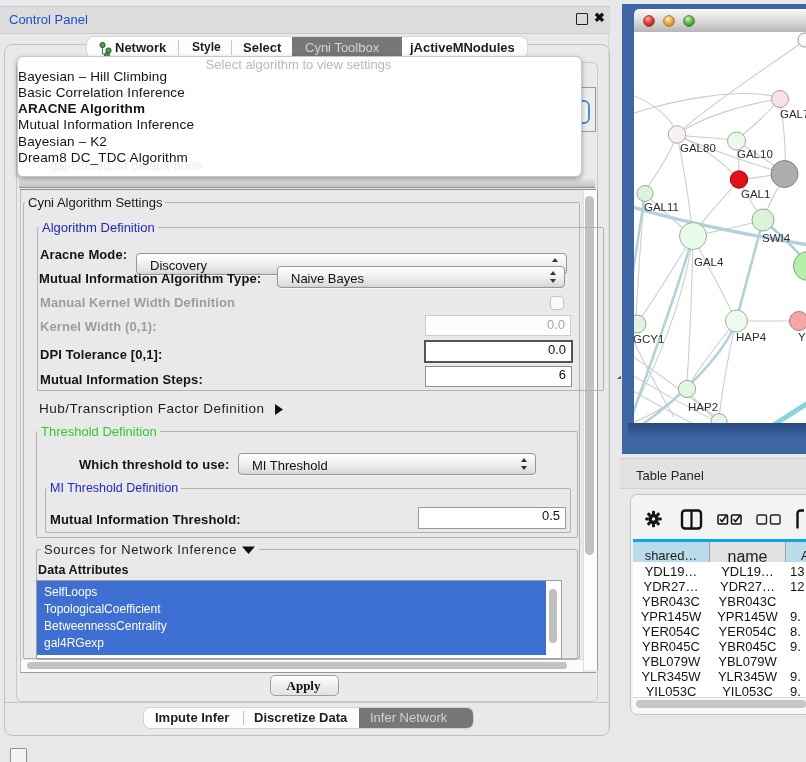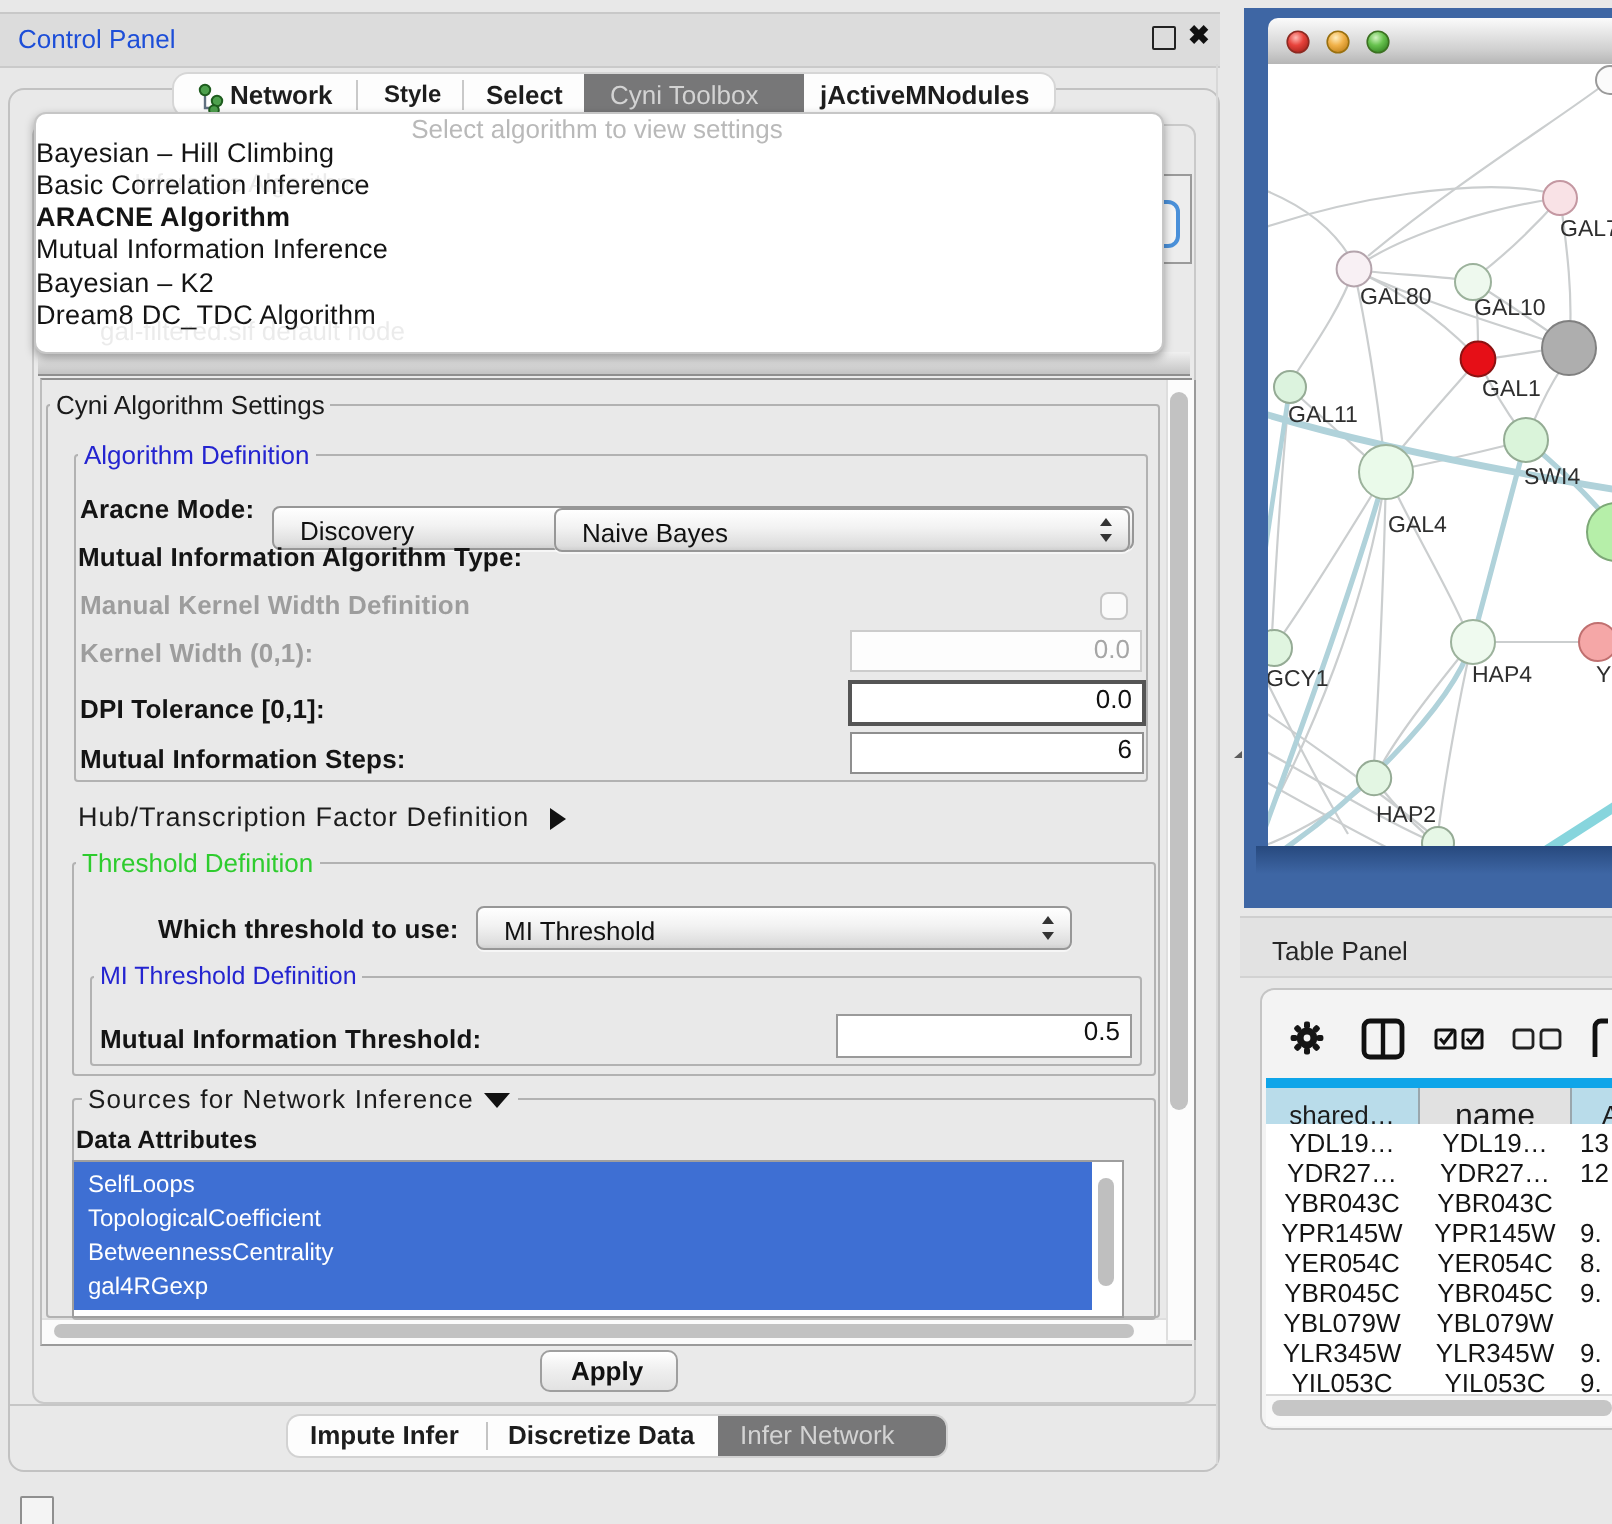--- a/index.html
+++ b/index.html
@@ -55,32 +55,32 @@
 <div class="abs" style="left:583px;top:190px;width:13px;height:480px;background:#fcfcfc;border-left:1px solid #dedede;border-right:1px solid #9a9a9a;"></div>
 <div class="abs" style="left:585px;top:196px;width:9px;height:359px;background:#c2c2c2;border-radius:4.5px;"></div>
 
 <div class="abs" style="left:21px;top:659px;width:562px;height:12px;background:#fbfbfb;border-top:1px solid #dedede;"></div>
 <div class="abs" style="left:27px;top:662px;width:540px;height:7px;background:#c2c2c2;border-radius:3.5px;"></div>
 
 <div class="tpanel" style="left:23px;top:202px;width:555px;height:455px;">
   <span class="cap" style="left:1px;color:#1a1a1a;">Cyni Algorithm Settings</span>
 </div>
 
-<div class="tpanel" style="left:37px;top:227px;width:535px;height:162px;">
+<div class="tpanel" style="left:37px;top:227px;width:535px;height:162px;padding-left:30px;">
   <span class="cap" style="left:1px;color:#2424d0;">Algorithm Definition</span>
 </div>
 <div class="abs lbl" style="left:40px;top:247px;">Aracne Mode:</div>
 <div class="combo" style="left:136px;top:241px;width:429px;margin-top:12px;">
   <span class="ct">Discovery</span>
   <svg class="carr" viewBox="0 0 8 14">
       <path d="M4 1 L7 5 L1 5 Z M4 13 L7 9 L1 9 Z" fill="#333"></path>
     </svg>
 </div>
 <div class="abs lbl" style="left:39px;top:271px;">Mutual Information Algorithm Type:</div>
-<div class="combo" style="left:277px;top:254px;width:286px;">
+<div class="combo" style="left:277px;top:266px;width:286px;">
   <span class="ct">Naive Bayes</span>
   <svg class="carr" viewBox="0 0 8 14">
       <path d="M4 1 L7 5 L1 5 Z M4 13 L7 9 L1 9 Z" fill="#333"></path>
     </svg>
 </div>
 <div class="abs lbl dis" style="left:40px;top:295px;">Manual Kernel Width Definition</div>
 <div class="abs" style="left:550px;top:296px;width:12px;height:12px;border:1px solid #c6c6c6;border-radius:4px;background:#fafafa;"></div>
 <div class="abs lbl dis" style="left:40px;top:319px;">Kernel Width (0,1):</div>
 <div class="tf" style="left:425px;top:315px;width:139px;height:18px;border-color:#cccccc;background:#fdfdfd;color:#a6a6a6;padding-top:1px;">0.0</div>
 <div class="abs lbl" style="left:40px;top:347px;">DPI Tolerance [0,1]:</div>
@@ -116,21 +116,21 @@
       </svg></span>
 </div>
 <div class="abs lbl" style="left:38px;top:563px;font-size:12.5px;">Data Attributes</div>
 
 <div class="abs" style="left:36px;top:580px;width:524px;height:77px;background:#fff;border:1px solid #9e9e9e;"></div>
 <div class="abs" style="left:37px;top:581px;width:509px;height:74px;background:#3e6fd3;"></div>
 <div class="abs" style="left:44px;top:584px;font-size:12px;color:#fff;line-height:17px;">SelfLoops<br>TopologicalCoefficient<br>BetweennessCentrality<br>gal4RGexp</div>
 <div class="abs" style="left:549px;top:589px;width:8px;height:54px;background:#bfbfbf;border-radius:4px;"></div>
 
 <div class="abs" style="left:270px;top:675px;width:67px;height:19px;border:1px solid #9f9f9f;border-radius:5px;background:linear-gradient(#ffffff,#eeeeee 50%,#e2e2e2);"></div>
-<div class="abs b" style="left:270px;top:678px;width:67px;text-align:center;font-size:13px;color:#111;">Apply</div>
+<div class="abs b" style="left:270px;top:678px;width:67px;text-align:center;font-size:13px;color:#111;font-family:Liberation Serif, serif;">Apply</div>
 
 <div class="abs" style="left:5px;top:702px;width:603px;height:1px;background:#c6c6c6;"></div>
 
 <div class="abs" style="left:144px;top:708px;width:329px;height:20px;background:#fdfdfd;border-radius:6px;box-shadow:0 0 0 1px #d2d2d2;overflow:hidden;">
   <div class="abs" style="left:215px;top:0;width:114px;height:20px;background:#777778;"></div>
   <div class="abs" style="left:99px;top:3px;width:1px;height:14px;background:#c4c4c4;"></div>
   <div class="abs b" style="left:11px;top:2px;font-size:13px;color:#1d1d1d;">Impute Infer</div>
   <div class="abs b" style="left:110px;top:2px;font-size:13px;color:#1d1d1d;">Discretize Data</div>
   <div class="abs" style="left:226px;top:2px;font-size:13px;color:#d3d3d3;">Infer Network</div>
 </div>
@@ -299,21 +299,21 @@
 
   <g stroke="#222" fill="none" stroke-width="1.4">
     <rect x="113" y="6" width="9.5" height="9" rx="1.5"></rect>
     <rect x="126.5" y="6" width="9.5" height="9" rx="1.5"></rect>
   </g>
 
   <path d="M153.5 19.5 v-15 a3 3 0 0 1 3 -3 h8 l6 6 v12" fill="none" stroke="#111" stroke-width="2.4"></path>
     <path d="M164 1 v6 h6" fill="none" stroke="#111" stroke-width="1.8"></path>
 </svg>
 
-<div class="abs" style="left:633px;top:539px;width:173px;height:23px;background:#e1e1e1;border-top:5px solid #0ea5e9;border-bottom:1px solid #9a9a9a;overflow:hidden;">
+<div class="abs" style="left:633px;top:539px;width:173px;height:23px;background:#e1e1e1;border-top:3px solid #0ea5e9;border-bottom:1px solid #9a9a9a;overflow:hidden;">
   <div class="abs" style="left:0;top:0;width:76px;height:23px;background:#b9dcea;border-right:1px solid #9aa6ac;"></div>
   <div class="abs" style="left:152px;top:0;width:21px;height:23px;background:#b9dcea;border-left:1px solid #9aa6ac;"></div>
   <div class="abs" style="left:0;top:6px;width:76px;text-align:center;font-size:13px;color:#1c1c1c;">shared…</div>
   <div class="abs" style="left:77px;top:6px;width:75px;text-align:center;font-size:16px;color:#1c1c1c;">name</div>
   <div class="abs" style="left:168px;top:6px;font-size:13px;color:#1c1c1c;">Av</div>
 </div>
 
 <div class="abs" style="left:633px;top:562px;width:173px;height:138px;background:#fff;overflow:hidden;font-size:13px;color:#141414;">
   <div class="abs" style="left:0;top:2px;width:76px;text-align:center;line-height:15px;">YDL19…<br>YDR27…<br>YBR043C<br>YPR145W<br>YER054C<br>YBR045C<br>YBL079W<br>YLR345W<br>YIL053C</div>
   <div class="abs" style="left:77px;top:2px;width:75px;text-align:center;line-height:15px;">YDL19…<br>YDR27…<br>YBR043C<br>YPR145W<br>YER054C<br>YBR045C<br>YBL079W<br>YLR345W<br>YIL053C</div>

